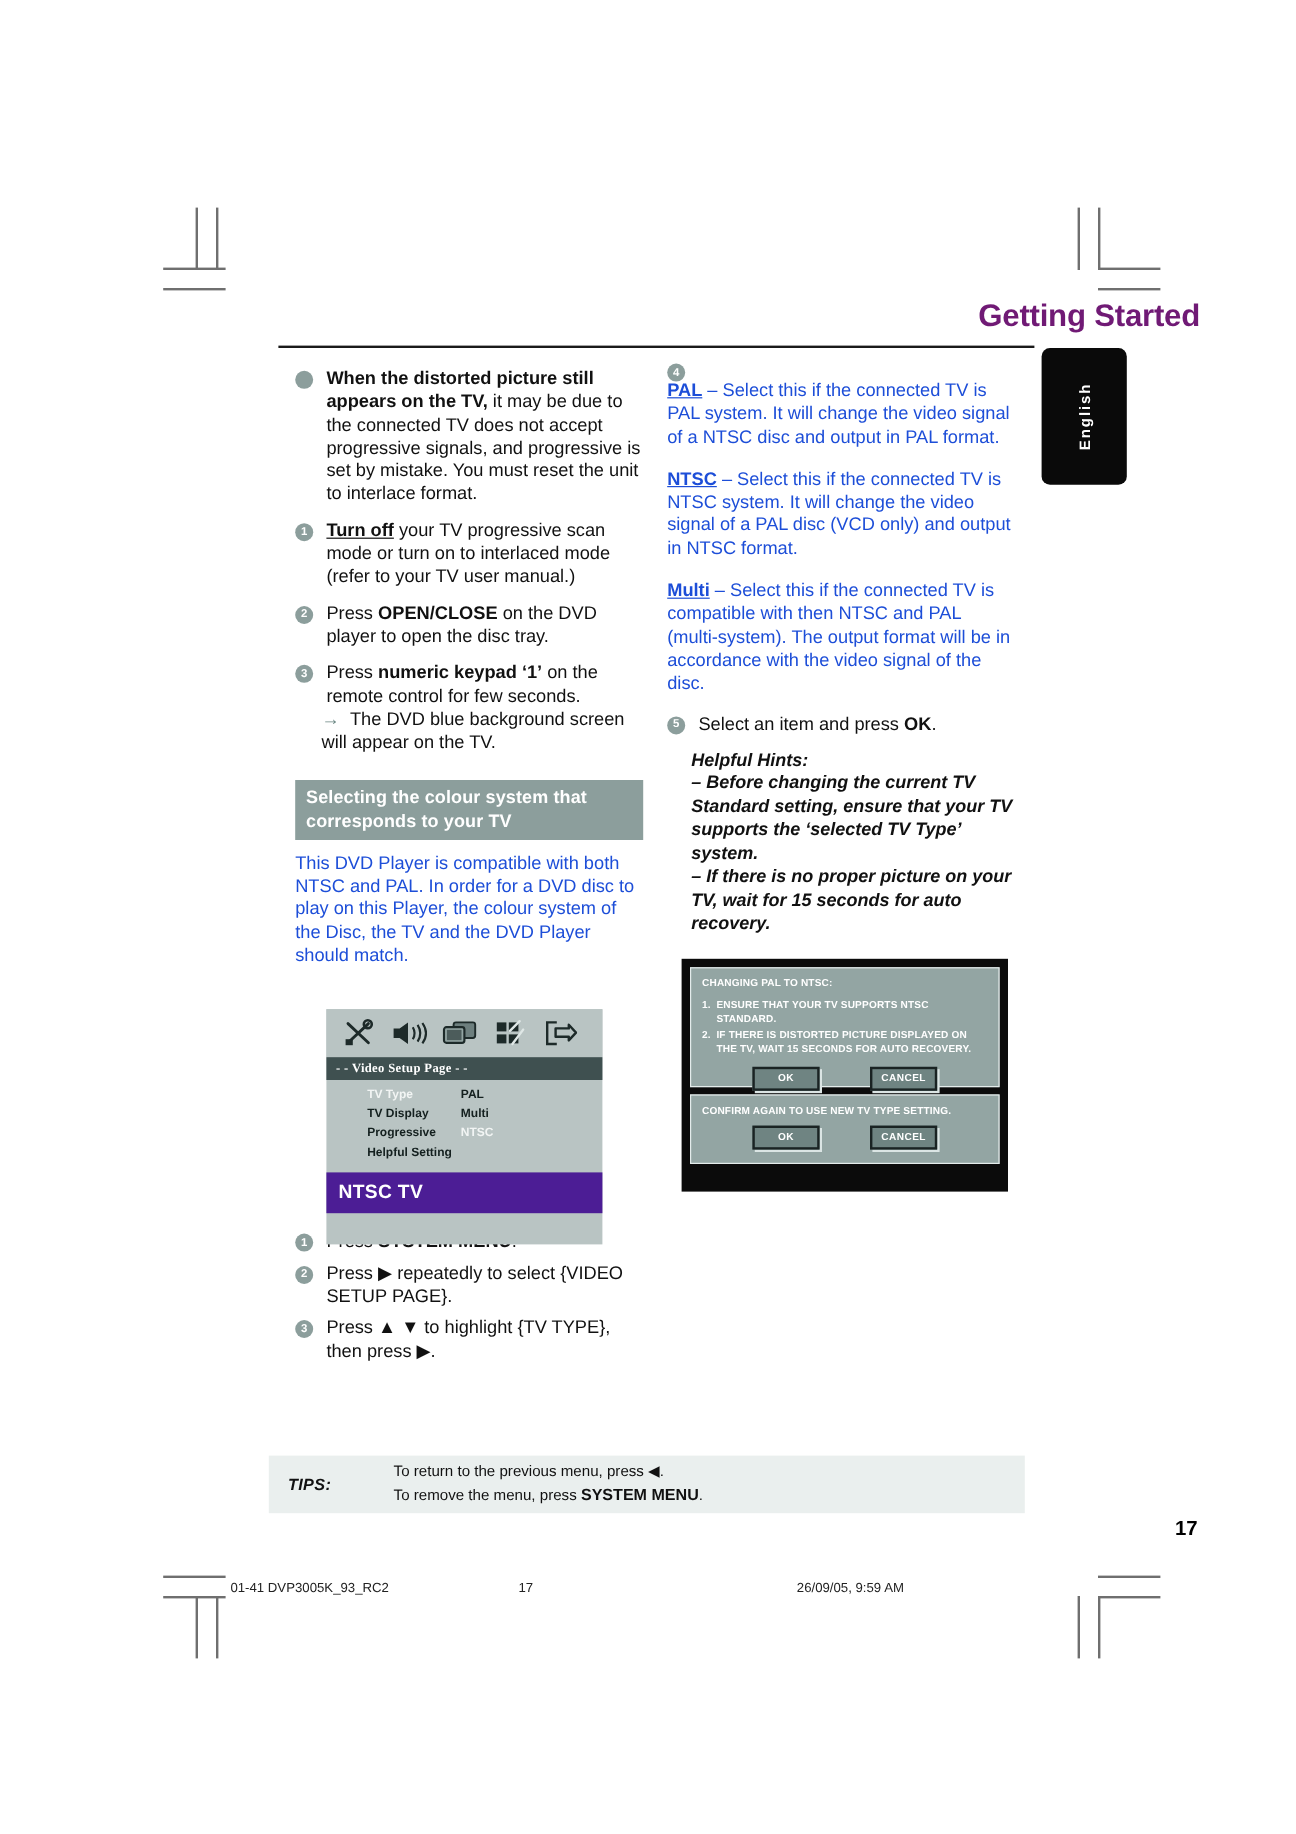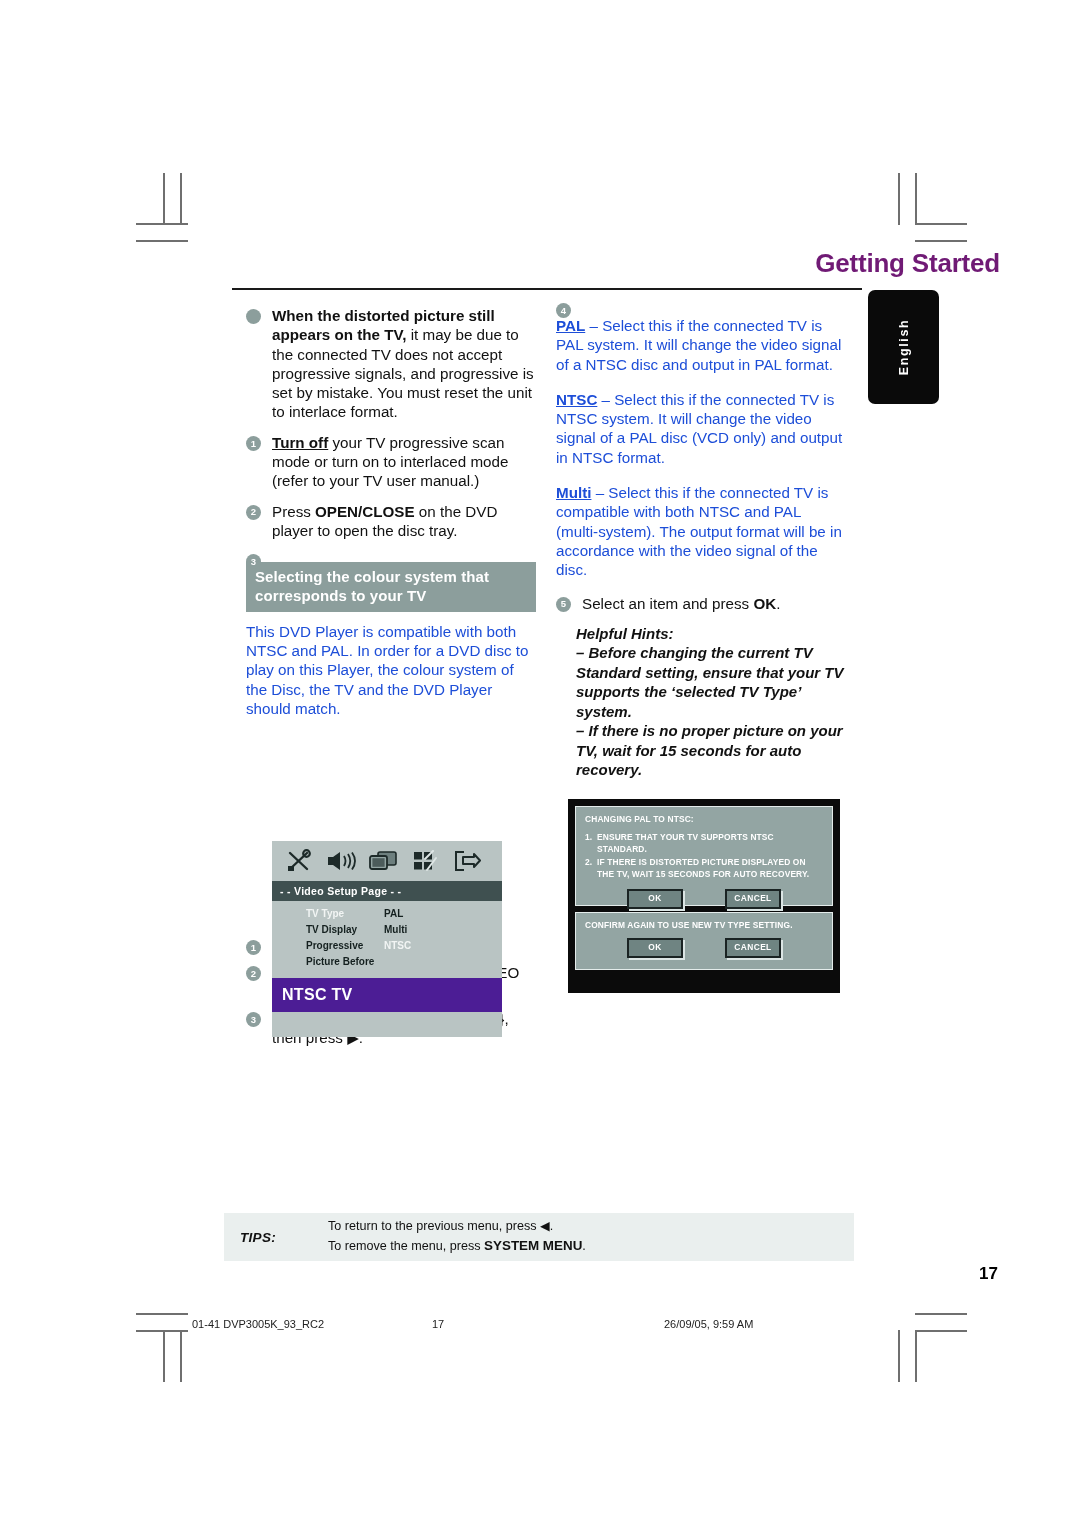--- a/index.html
+++ b/index.html
@@ -73,21 +73,21 @@
     position:absolute;left:272px;top:841px;width:230px;height:196px;
     background:#b9c4c3;
   }
   #osd-iconbar{
     height:40px;display:flex;align-items:center;gap:0;padding:0 6px;
     background:#b9c4c3;
   }
   #osd-iconbar .ic{width:42px;height:34px;display:flex;align-items:center;justify-content:center;}
   #osd-header{
     background:#3f5050;color:#fff;font-size:10.5px;font-weight:bold;
-    padding:4px 8px;letter-spacing:0.3px;
+    padding:4px 8px;letter-spacing:0.3px;font-family:Liberation Serif, serif;
   }
   #osd-menu{position:relative;height:104px;padding:7px 10px 0 10px;font-size:10px;font-weight:bold;}
   #osd-menu .row{display:flex;margin-bottom:5px;}
   #osd-menu .lbl{width:78px;margin-left:24px;}
   #osd-menu .val{width:70px;}
   .dim{color:#f2f5f4;}
   .drk{color:#14201f;}
   #osd-status{
     position:absolute;left:0;bottom:0;width:100%;height:34px;background:#4c1d95;
     color:#fff;font-size:16px;font-weight:bold;display:flex;align-items:center;
@@ -187,20 +187,21 @@
       <span class="body"><span class="u">Turn off</span><span> your TV progressive scan mode or turn on to interlaced mode (refer to your TV user manual.)</span></span>
     </div>
 
     <div class="item">
       <span class="mark">2</span>
       <span class="body"><span>Press </span><b>OPEN/CLOSE</b><span> on the DVD player to open the disc tray.</span></span>
     </div>
 
     <div class="item">
       <span class="mark">3</span>
+      <span class="body"><span>Press </span><b>numeric keypad ‘1’</b><span> on the remote control for few seconds.</span><span class="arrow-line"><span class="arr">→</span>&nbsp;&nbsp;<span>The DVD blue background screen will appear on the TV.</span></span></span>
     </div>
 
     <div class="sec-bar" id="sec-bar-2">Selecting the colour system that corresponds to your TV</div>
 
     <p class="t">This DVD Player is compatible with both NTSC and PAL. In order for a DVD disc to play on this Player, the colour system of the Disc, the TV and the DVD Player should match.</p>
 
     <div style="height:208px;"></div>
 
     <div class="item" style="margin-bottom:7px;">
       <span class="mark">1</span>
@@ -272,38 +273,38 @@
       </div>
       <div class="row">
         <span class="lbl drk">TV Display</span>
         <span class="val drk">Multi</span>
       </div>
       <div class="row">
         <span class="lbl drk">Progressive</span>
         <span class="val dim">NTSC</span>
       </div>
       <div class="row">
-        <span class="lbl drk">Picture Before</span>
+        <span class="lbl drk">Helpful Setting</span>
         <span class="val drk"></span>
       </div>
       <div id="osd-status">NTSC TV</div>
     </div>
   </div>
 
   <div class="col" id="col-right">
 
     <div class="item">
       <span class="mark">4</span>
     </div>
 
     <p class="t" style="margin-top:16px;"><span class="u">PAL</span><span> – Select this if the connected TV is PAL system. It will change the video signal of a NTSC disc and output in PAL format.</span></p>
 
     <p class="t" style="margin-top:16px;"><span class="u">NTSC</span><span> – Select this if the connected TV is NTSC system. It will change the video signal of a PAL disc (VCD only) and output in NTSC format.</span></p>
 
-    <p class="t" style="margin-top:16px;"><span class="u">Multi</span><span> – Select this if the connected TV is compatible with both NTSC and PAL (multi-system). The output format will be in accordance with the video signal of the disc.</span></p>
+    <p class="t" style="margin-top:16px;"><span class="u">Multi</span><span> – Select this if the connected TV is compatible with then NTSC and PAL (multi-system). The output format will be in accordance with the video signal of the disc.</span></p>
 
     <div class="item" style="margin-top:14px;">
       <span class="mark">5</span>
       <span class="body"><span>Select an item and press </span><b>OK</b><span>.</span></span></div>
 
     <div style="margin-top:9px;padding-left:20px;font-style:italic;font-weight:bold;font-size:15px;line-height:1.3;">
       <div>Helpful Hints:</div>
       <div>–   Before changing the current TV Standard setting, ensure that your TV supports the ‘selected TV Type’ system.</div>
       <div>–   If there is no proper picture on your TV, wait for 15 seconds for auto recovery.</div>
     </div>

